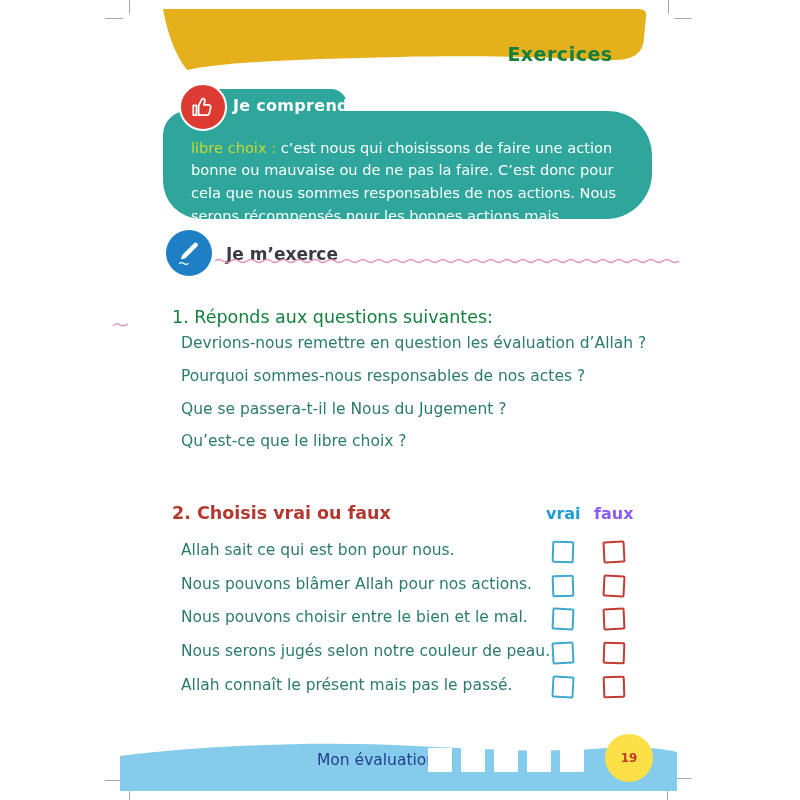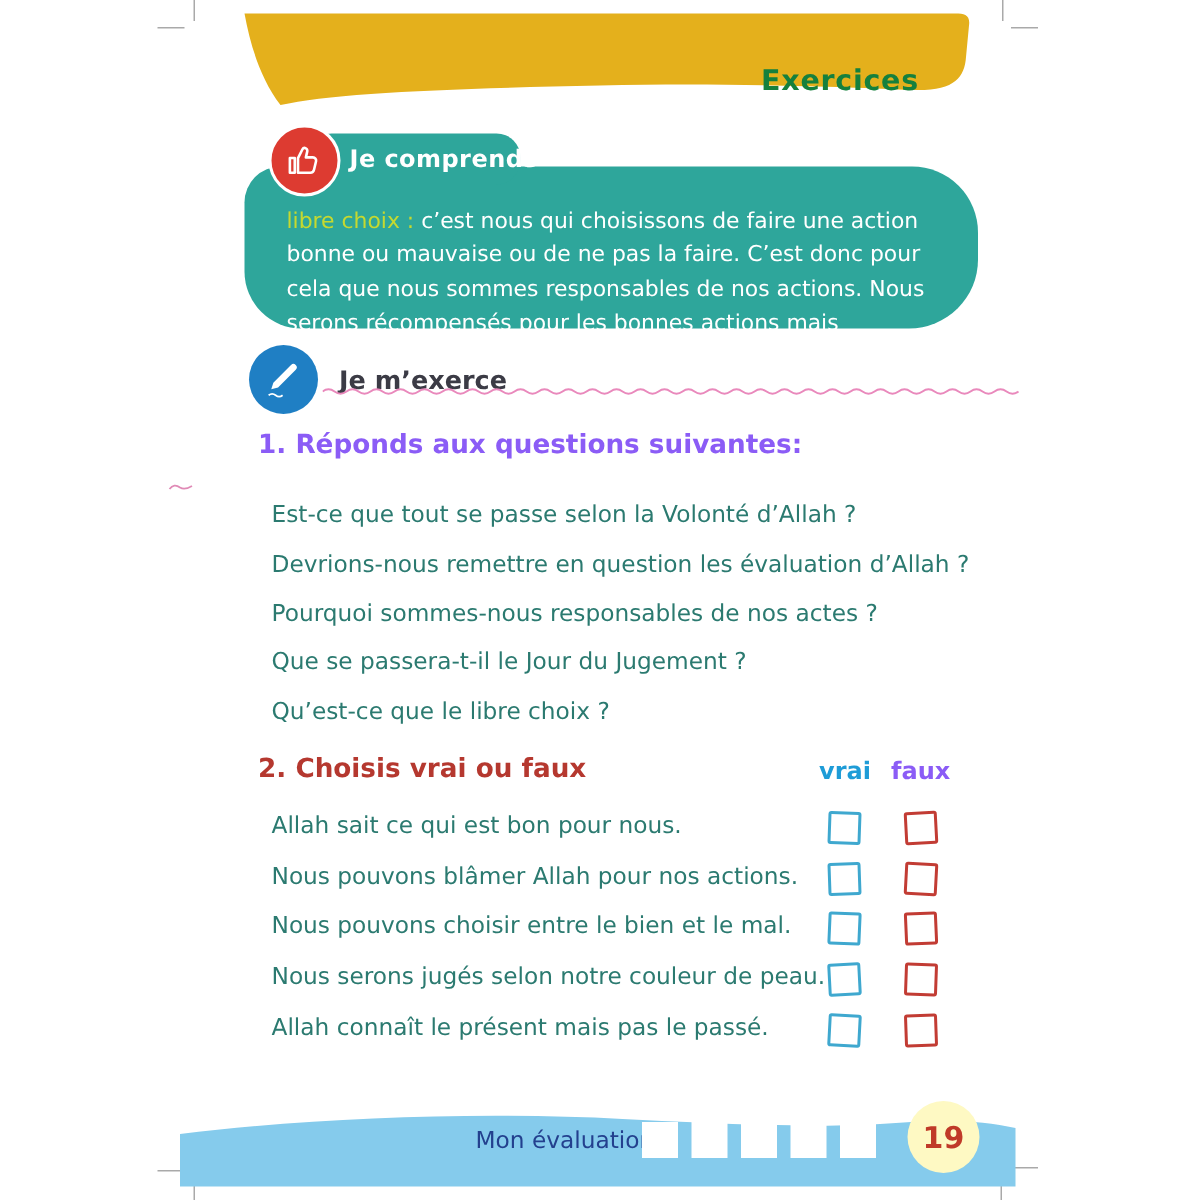--- a/index.html
+++ b/index.html
@@ -43,21 +43,21 @@
     background:#1f7fc4;display:flex;align-items:center;justify-content:center;
   }
   .practice-label{
     position:absolute;left:226px;top:244px;font-size:17px;font-weight:bold;color:#3b3b45;
     white-space:nowrap;
   }
   .wave-line{position:absolute;left:215px;top:258px;}
   .stray-wave{position:absolute;left:112px;top:320px;}
   
   .ex1-title{
-    position:absolute;left:172px;top:287px;font-size:17.5px;font-weight:bold;color:#8b5cf6;
+    position:absolute;left:172px;top:307px;font-size:17.5px;font-weight:normal;color:#15803d;
     white-space:nowrap;
   }
   .questions{
     position:absolute;left:181px;top:327px;margin:0;padding:0;list-style:none;
   }
   .questions li{
     font-size:15.5px;line-height:32.8px;color:#2b7a70;white-space:nowrap;
   }
   
   .ex2-title{
@@ -84,22 +84,22 @@
   .row5 .cb-true{transform:rotate(3deg)}   .row5 .cb-false{transform:rotate(-2deg)}
   
   .footer-svg{position:absolute;left:0;top:738px;}
   .footer-label{
     position:absolute;left:317px;top:751px;font-size:15.5px;color:#23408e;white-space:nowrap;
   }
   .rating{position:absolute;left:428px;top:748px;display:flex;gap:9px;}
   .rating .rbox{width:24px;height:24px;background:#fff;}
   .page-num{
     position:absolute;left:605px;top:734px;width:48px;height:48px;border-radius:50%;
-    background:#fef9c3;display:flex;align-items:center;justify-content:center;
-    font-size:20px;font-weight:bold;color:#c03a28;
+    background:#fde047;display:flex;align-items:center;justify-content:center;
+    font-size:12px;font-weight:bold;color:#c03a28;
   }
 </style>
 </head>
 <body>
 
 <div class="page">
 
   <div class="crop" style="left:129px;top:0;width:1px;height:14px"></div>
   <div class="crop" style="left:105px;top:18px;width:18px;height:1px"></div>
   <div class="crop" style="left:668px;top:0;width:1px;height:14px"></div>
@@ -137,24 +137,23 @@
   <div class="practice-label">Je m’exerce</div>
   <svg class="wave-line" width="466" height="8">
     <path fill="none" stroke="#e989bc" stroke-width="1.3" d="M0,3 q4,-3 8,0 t8,0 t8,0 t8,0 t8,0 t8,0 t8,0 t8,0 t8,0 t8,0 t8,0 t8,0 t8,0 t8,0 t8,0 t8,0 t8,0 t8,0 t8,0 t8,0 t8,0 t8,0 t8,0 t8,0 t8,0 t8,0 t8,0 t8,0 t8,0 t8,0 t8,0 t8,0 t8,0 t8,0 t8,0 t8,0 t8,0 t8,0 t8,0 t8,0 t8,0 t8,0 t8,0 t8,0 t8,0 t8,0 t8,0 t8,0 t8,0 t8,0 t8,0 t8,0 t8,0 t8,0 t8,0 t8,0 t8,0 t8,0"></path>
   </svg>
   <svg class="stray-wave" width="18" height="10">
     <path d="M1,6 q3,-4 7,-1 q3,2 8,-1" fill="none" stroke="#e08ab6" stroke-width="1.2"></path>
   </svg>
 
   <div class="ex1-title">1. Réponds aux questions suivantes:</div>
   <ul class="questions">
-    <li>Est-ce que tout se passe selon la Volonté d’Allah ?</li>
     <li>Devrions-nous remettre en question les évaluation d’Allah ?</li>
     <li>Pourquoi sommes-nous responsables de nos actes ?</li>
-    <li>Que se passera-t-il le Jour du Jugement ?</li>
+    <li>Que se passera-t-il le Nous du Jugement ?</li>
     <li>Qu’est-ce que le libre choix ?</li>
   </ul>
 
   <div class="ex2-title">2. Choisis vrai ou faux</div>
   <div class="col-vrai">vrai</div>
   <div class="col-faux">faux</div>
 
   <div class="tf-row row1">
     <span class="stmt">Allah sait ce qui est bon pour nous.</span>
     <span class="cb cb-true"></span>

